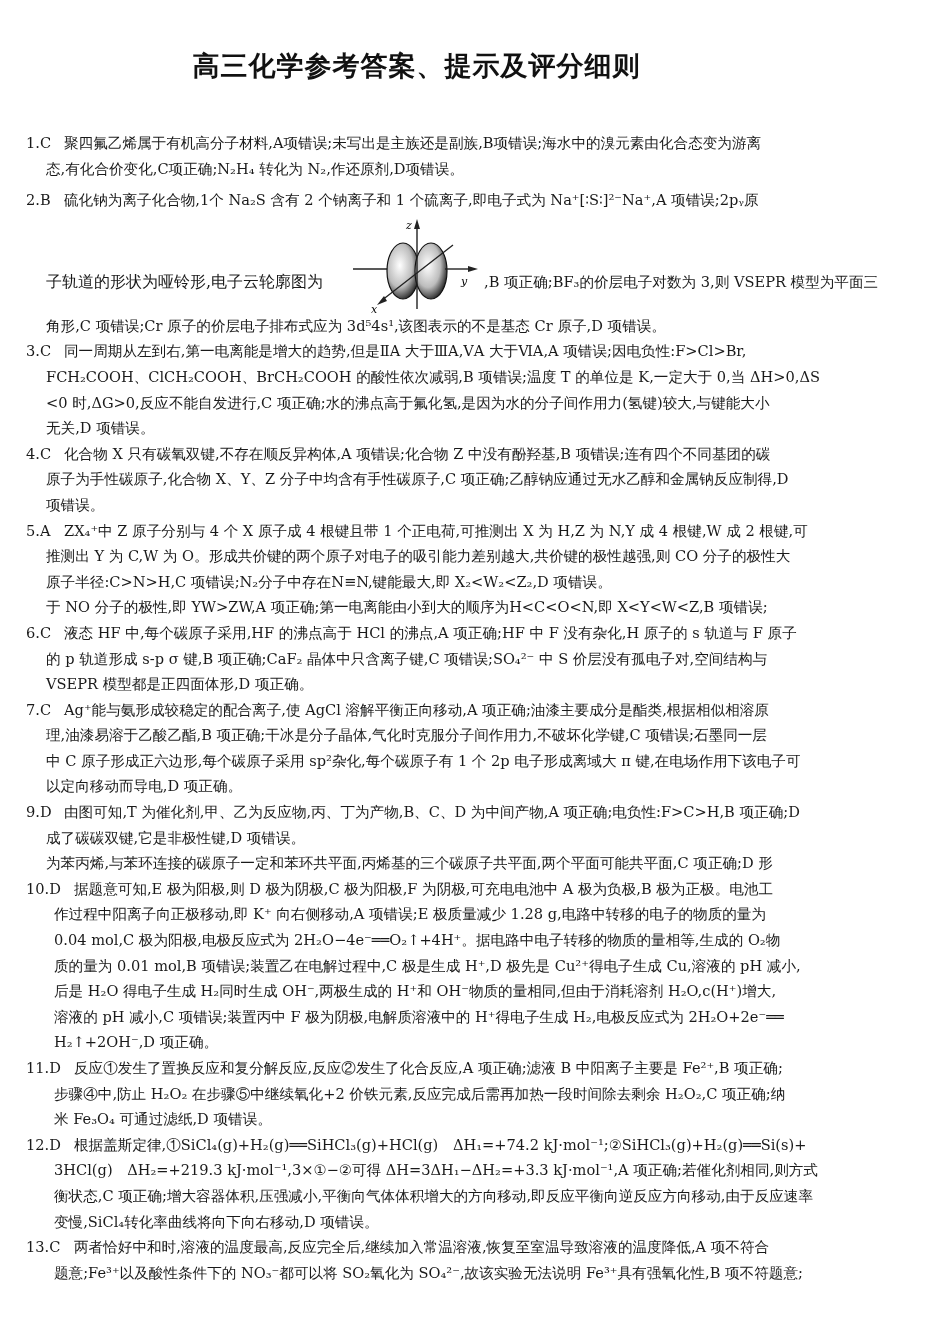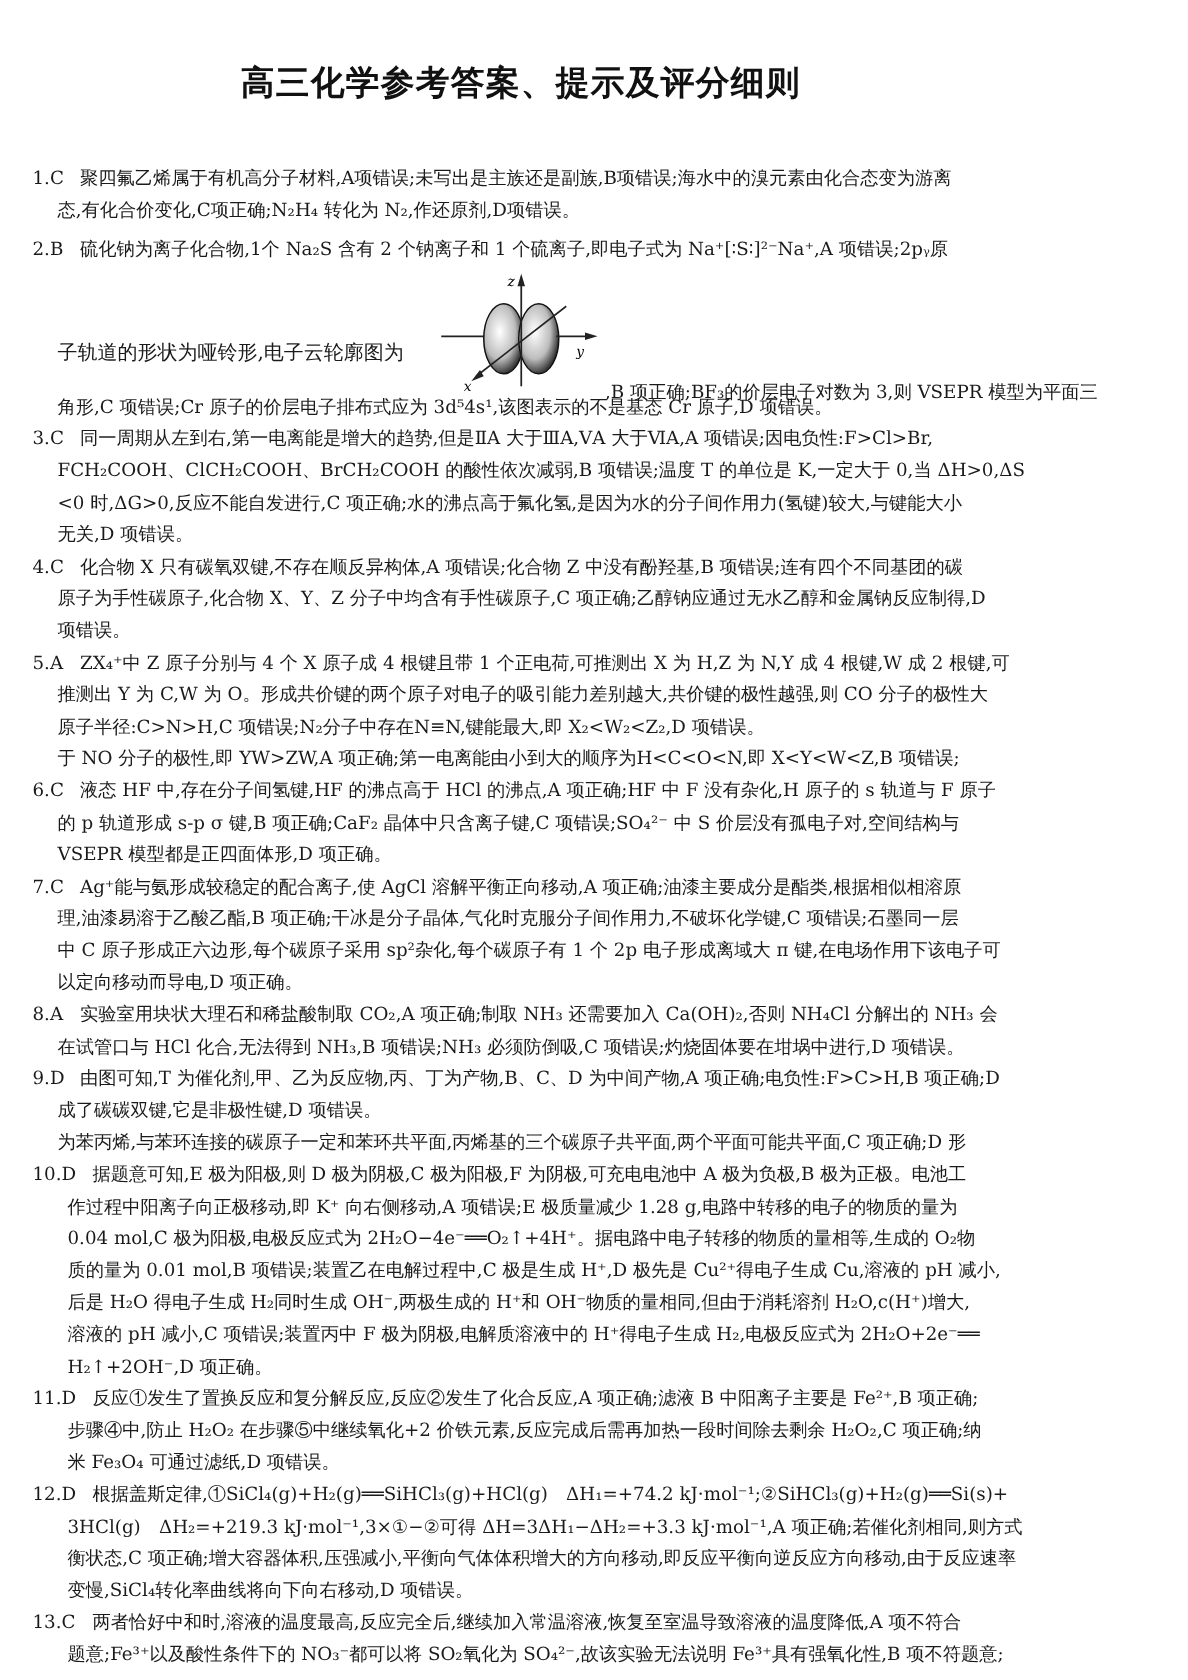--- a/index.html
+++ b/index.html
@@ -11,21 +11,21 @@
   .content { position: absolute; top: 130px; left: 26px; width: 900px; }
   .item { font-size: 14.6px; line-height: 25.6px; text-align: justify; }
   .line { display: block; white-space: nowrap; overflow: hidden; }
   .line.first { padding-left: 0; }
   .line.cont { padding-left: 20px; }
   .line.cont2 { padding-left: 28px; }
   .num { display: inline-block; min-width: 38px; }
   .num2 { display: inline-block; min-width: 48px; }
   .q2-fig { position: relative; height: 100px; }
   .q2-fig .text { position: absolute; left: 20px; top: 56px; white-space: nowrap; font-size: 16px; }
-  .q2-fig .text2 { position: absolute; left: 458px; top: 56px; white-space: nowrap; font-size: 14.6px; margin-top: 32px; }
+  .q2-fig .text2 { position: absolute; left: 458px; top: 56px; white-space: nowrap; font-size: 14.6px; }
   .orbital { position: absolute; left: 325px; top: 0px; width: 130px; height: 100px; }
   .gap-top { height: 6px; }
 </style>
 </head>
 <body>
 
 <div class="title">高三化学参考答案、提示及评分细则</div>
 
 <div class="content">
 
@@ -84,36 +84,32 @@
   </div>
 
   <div class="item">
     <span class="line first"><span class="num">5.A</span><span>ZX₄⁺中 Z 原子分别与 4 个 X 原子成 4 根键且带 1 个正电荷,可推测出 X 为 H,Z 为 N,Y 成 4 根键,W 成 2 根键,可</span></span>
     <span class="line cont">推测出 Y 为 C,W 为 O。形成共价键的两个原子对电子的吸引能力差别越大,共价键的极性越强,则 CO 分子的极性大</span>
     <span class="line cont">原子半径:C&gt;N&gt;H,C 项错误;N₂分子中存在N≡N,键能最大,即 X₂&lt;W₂&lt;Z₂,D 项错误。</span>
     <span class="line cont">于 NO 分子的极性,即 YW&gt;ZW,A 项正确;第一电离能由小到大的顺序为H&lt;C&lt;O&lt;N,即 X&lt;Y&lt;W&lt;Z,B 项错误;</span>
   </div>
 
   <div class="item">
-    <span class="line first"><span class="num">6.C</span><span>液态 HF 中,存在分子间氢键,HF 的沸点高于 HCl 的沸点,A 项正确;HF 中 F 没有杂化,H 原子的 s 轨道与 F 原子</span></span>
+    <span class="line first"><span class="num">6.C</span><span>液态 HF 中,每个碳原子采用,HF 的沸点高于 HCl 的沸点,A 项正确;HF 中 F 没有杂化,H 原子的 s 轨道与 F 原子</span></span>
     <span class="line cont">的 p 轨道形成 s-p σ 键,B 项正确;CaF₂ 晶体中只含离子键,C 项错误;SO₄²⁻ 中 S 价层没有孤电子对,空间结构与</span>
     <span class="line cont">VSEPR 模型都是正四面体形,D 项正确。</span>
   </div>
 
   <div class="item">
     <span class="line first"><span class="num">7.C</span><span>Ag⁺能与氨形成较稳定的配合离子,使 AgCl 溶解平衡正向移动,A 项正确;油漆主要成分是酯类,根据相似相溶原</span></span>
     <span class="line cont">理,油漆易溶于乙酸乙酯,B 项正确;干冰是分子晶体,气化时克服分子间作用力,不破坏化学键,C 项错误;石墨同一层</span>
     <span class="line cont">中 C 原子形成正六边形,每个碳原子采用 sp²杂化,每个碳原子有 1 个 2p 电子形成离域大 π 键,在电场作用下该电子可</span>
     <span class="line cont">以定向移动而导电,D 项正确。</span>
   </div>
 
-  <div class="item">
-    <span class="line first"><span class="num">8.A</span><span>实验室用块状大理石和稀盐酸制取 CO₂,A 项正确;制取 NH₃ 还需要加入 Ca(OH)₂,否则 NH₄Cl 分解出的 NH₃ 会</span></span>
-    <span class="line cont">在试管口与 HCl 化合,无法得到 NH₃,B 项错误;NH₃ 必须防倒吸,C 项错误;灼烧固体要在坩埚中进行,D 项错误。</span>
-  </div>
 
   <div class="item">
     <span class="line first"><span class="num">9.D</span><span>由图可知,T 为催化剂,甲、乙为反应物,丙、丁为产物,B、C、D 为中间产物,A 项正确;电负性:F&gt;C&gt;H,B 项正确;D</span></span>
     <span class="line cont">成了碳碳双键,它是非极性键,D 项错误。</span>
     <span class="line cont">为苯丙烯,与苯环连接的碳原子一定和苯环共平面,丙烯基的三个碳原子共平面,两个平面可能共平面,C 项正确;D 形</span>
   </div>
 
   <div class="item">
     <span class="line first"><span class="num2">10.D</span><span>据题意可知,E 极为阳极,则 D 极为阴极,C 极为阳极,F 为阴极,可充电电池中 A 极为负极,B 极为正极。电池工</span></span>
     <span class="line cont2">作过程中阳离子向正极移动,即 K⁺ 向右侧移动,A 项错误;E 极质量减少 1.28 g,电路中转移的电子的物质的量为</span>

